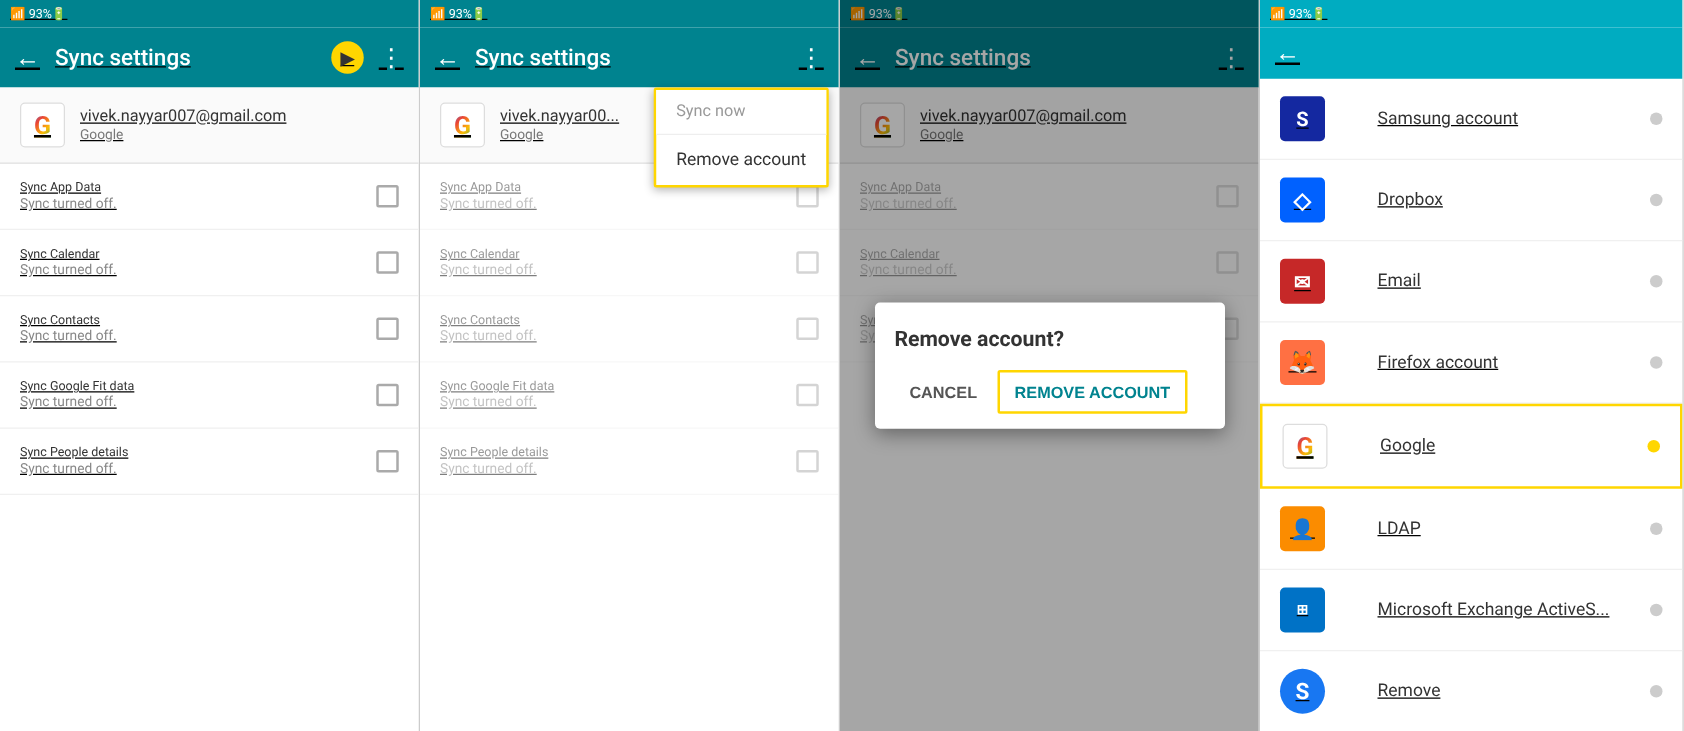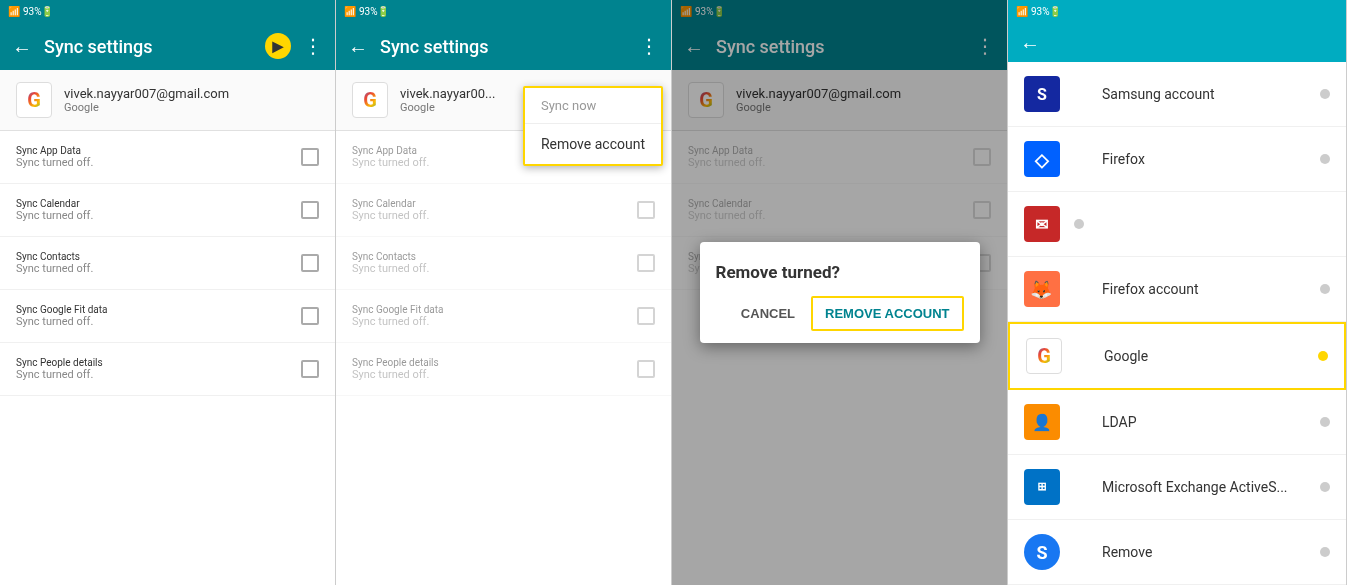--- a/index.html
+++ b/index.html
@@ -105,21 +105,21 @@
       width: 18px;
       height: 18px;
       border: 2px solid #aaa;
       border-radius: 2px;
       background: #fff;
     }
 
     
     .dropdown-menu {
       position: absolute;
-      top: 86px;
+      top: 70px;
       right: 8px;
       background: #fff;
       border: 2px solid #ffd600;
       border-radius: 2px;
       box-shadow: 0 2px 8px rgba(0,0,0,0.3);
       z-index: 10;
       min-width: 140px;
     }
     .dropdown-item {
       padding: 12px 16px;
@@ -149,21 +149,21 @@
       background: #fff;
       border-radius: 4px;
       padding: 20px 16px 12px;
       margin: 0 20px;
       box-shadow: 0 4px 16px rgba(0,0,0,0.4);
       max-width: 280px;
       width: 100%;
     }
     .dialog-title { font-size: 17px; font-weight: bold; color: #333; margin-bottom: 14px; }
     .dialog-body { font-size: 13px; color: #444; line-height: 1.5; margin-bottom: 20px; }
-    .dialog-actions { display: flex; justify-content: flex-end; gap: 4px; }
+    .dialog-actions { display: flex; gap: 4px; }
     .dialog-btn {
       padding: 8px 12px;
       font-size: 13px;
       font-weight: bold;
       background: none;
       border: none;
       cursor: pointer;
       border-radius: 2px;
     }
     .dialog-btn.cancel { color: #555; }
@@ -229,20 +229,21 @@
     
     .ldap-icon { background: #FB8C00; color: #fff; border-radius: 4px; }
     
     .exchange-icon { background: #0072C6; color: #fff; border-radius: 4px; font-size: 11px; }
     
     .shazam-icon { background: #1877F2; color: #fff; border-radius: 50%; }
 
     .panel-wrapper {
       display: flex;
       height: 585px;
+      text-decoration: underline;
     }
   </style>
 </head>
 <body>
 
 <div class="panel-wrapper">
 
   <div class="phone-panel">
 
     <div class="status-bar">
@@ -407,21 +408,21 @@
         <div class="sync-item-text">
           <div class="label">Sync Contacts</div>
           <div class="sublabel">Sync turned off.</div>
         </div>
         <div class="sync-checkbox"></div>
       </div>
     </div>
 
     <div class="dialog-overlay">
       <div class="dialog-box">
-        <div class="dialog-title">Remove turned?</div>
+        <div class="dialog-title">Remove account?</div>
         <div class="dialog-actions">
           <button class="dialog-btn cancel">CANCEL</button>
           <button class="dialog-btn confirm">REMOVE ACCOUNT</button>
         </div>
       </div>
     </div>
   </div>
 
   <div class="phone-panel" style="width:339px;">
     <div class="status-bar panel4-status">
@@ -434,26 +435,27 @@
     <div class="add-account-list">
 
       <div class="add-account-item">
         <div class="acc-icon samsung-icon" style="background:#1428A0;color:#fff;font-size:16px;font-weight:bold;">S</div>
         <span class="acc-label">Samsung account</span>
         <div class="acc-dot"></div>
       </div>
 
       <div class="add-account-item">
         <div class="acc-icon dropbox-icon" style="background:#0061FF;color:#fff;font-size:18px;">◇</div>
-        <span class="acc-label">Firefox</span>
+        <span class="acc-label">Dropbox</span>
         <div class="acc-dot"></div>
       </div>
 
       <div class="add-account-item">
         <div class="acc-icon email-icon" style="background:#C62828;color:#fff;font-size:16px;">✉</div>
+        <span class="acc-label">Email</span>
         <div class="acc-dot"></div>
       </div>
 
       <div class="add-account-item">
         <div class="acc-icon firefox-icon" style="background:#FF7043;color:#fff;font-size:18px;">🦊</div>
         <span class="acc-label">Firefox account</span>
         <div class="acc-dot"></div>
       </div>
 
       <div class="add-account-item highlighted" style="border:2px solid #ffd600;">

